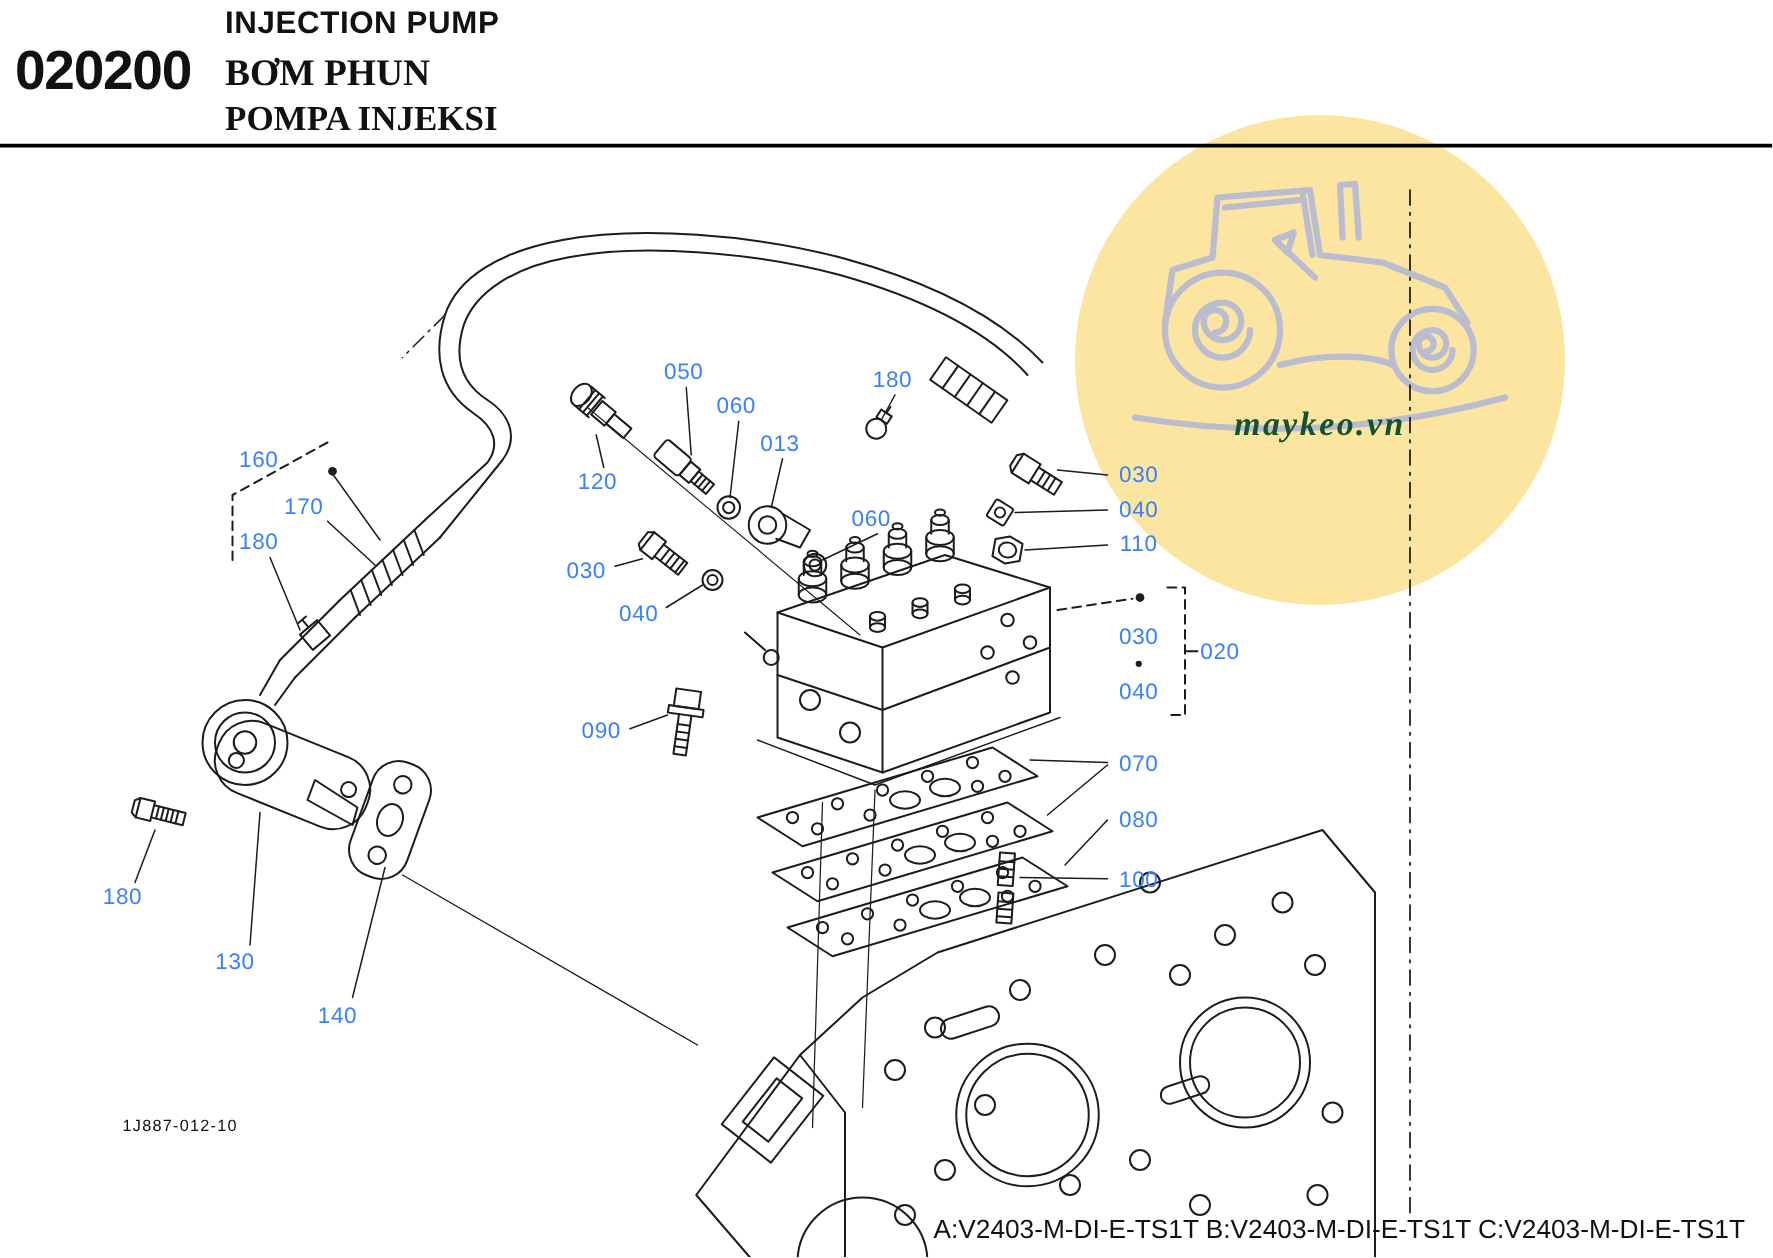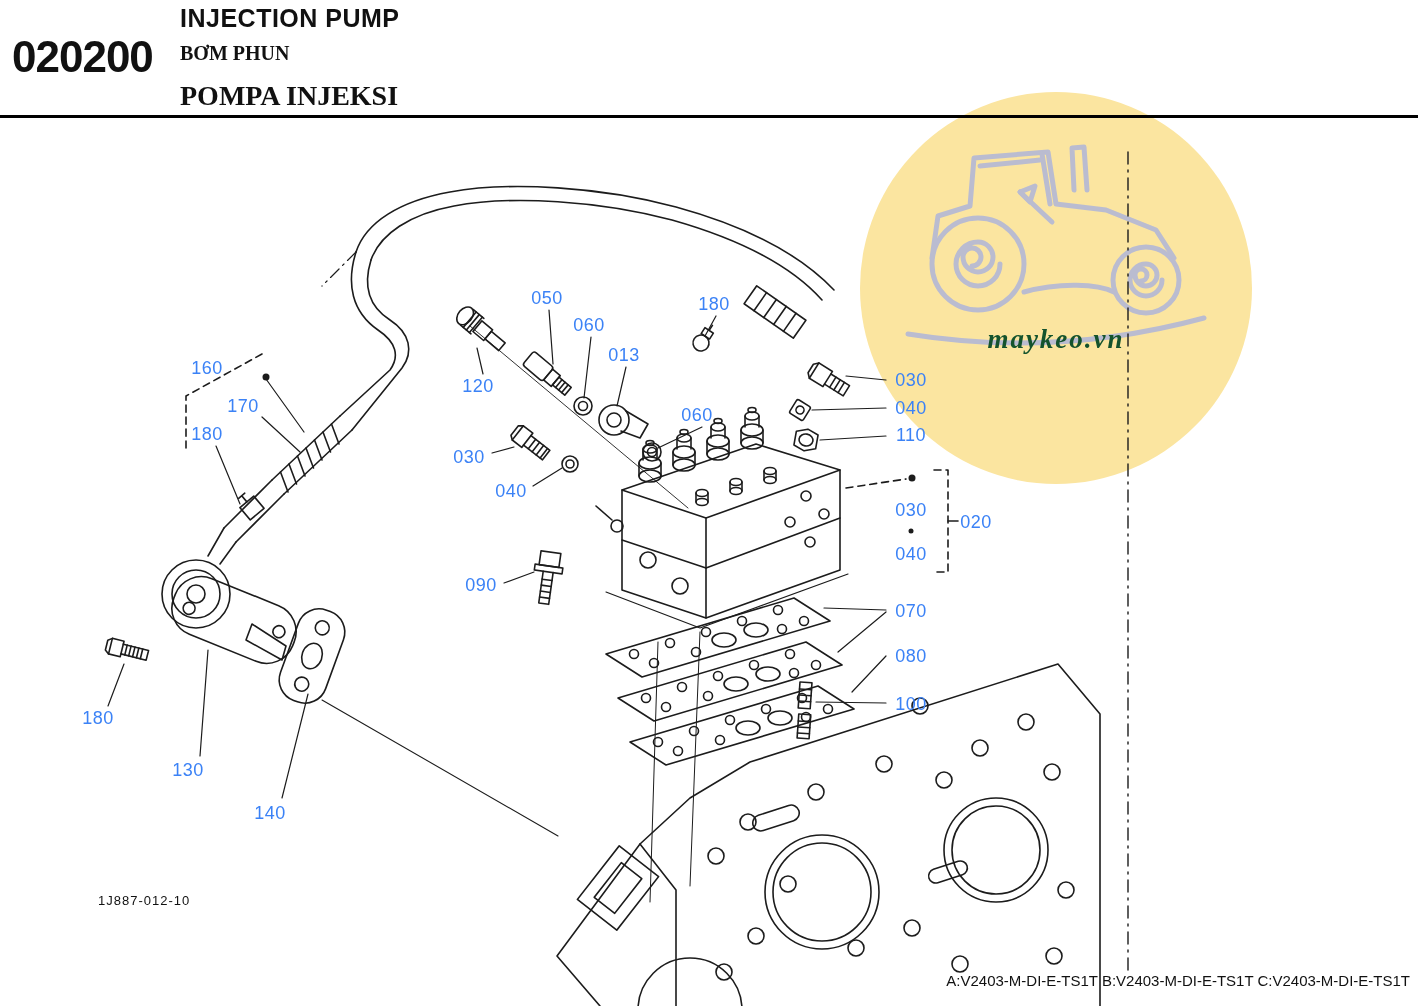--- a/index.html
+++ b/index.html
@@ -3,41 +3,41 @@
 <meta charset="utf-8">
 <style>
   * { margin:0; padding:0; box-sizing:border-box; }
   html,body { background:#ffffff; }
   body { width:1418px; height:1006px; font-family:"Liberation Sans", sans-serif; color:#111; }
   .page { position:relative; width:1418px; height:1006px; background:#fff; overflow:hidden; }
 
   
   .section-code { position:absolute; left:12px; top:32px; font-size:44px; font-weight:700; letter-spacing:-1px; z-index:5; }
   .title-en { position:absolute; left:180px; top:4px;  font-size:25px; font-weight:700; letter-spacing:.5px; z-index:5; }
-  .title-vi { position:absolute; left:180px; top:42px; font-size:20px; font-weight:700; font-family:"Liberation Serif", serif; z-index:5; }
+  .title-vi { position:absolute; left:180px; top:42px; font-size:30px; font-weight:700; font-family:"Liberation Serif", serif; z-index:5; }
   .title-id { position:absolute; left:180px; top:80px; font-size:28px; font-weight:700; font-family:"Liberation Serif", serif; z-index:5; }
   .header-rule { position:absolute; left:0; top:115px; width:1418px; height:3px; background:#000; z-index:6; }
 
   
   .watermark { position:absolute; left:860px; top:92px; width:392px; height:392px; border-radius:50%;
                background:#fbe5a0; z-index:1; }
   .watermark svg { position:absolute; left:0; top:0; width:392px; height:392px; }
   .watermark-text { position:absolute; left:0; right:0; top:232px; text-align:center;
                     font-family:"Liberation Serif", serif; font-style:italic; font-weight:700;
                     font-size:27px; color:#14532d; letter-spacing:2px; }
 
   
   .diagram { position:absolute; left:0; top:0; width:1418px; height:1006px; z-index:2; }
 
   
   .co { position:absolute; transform:translate(-50%,-50%); font-size:18px; color:#3b82f6;
         white-space:nowrap; z-index:4; letter-spacing:.5px; }
 
   .drawing-number { position:absolute; left:98px; top:893px; font-size:13px; letter-spacing:1px; z-index:4; }
-  .footer-models { position:absolute; right:8px; top:972px; font-size:15px; z-index:4;margin-left:13px; }
+  .footer-models { position:absolute; right:22px; top:972px; font-size:21px; z-index:4;margin-left:13px; }
 </style>
 </head>
 <body>
 
 <div class="page">
 
   <div class="section-code">020200</div>
   <div class="title-en">INJECTION PUMP</div>
   <div class="title-vi">BƠM PHUN</div>
   <div class="title-id">POMPA INJEKSI</div>

